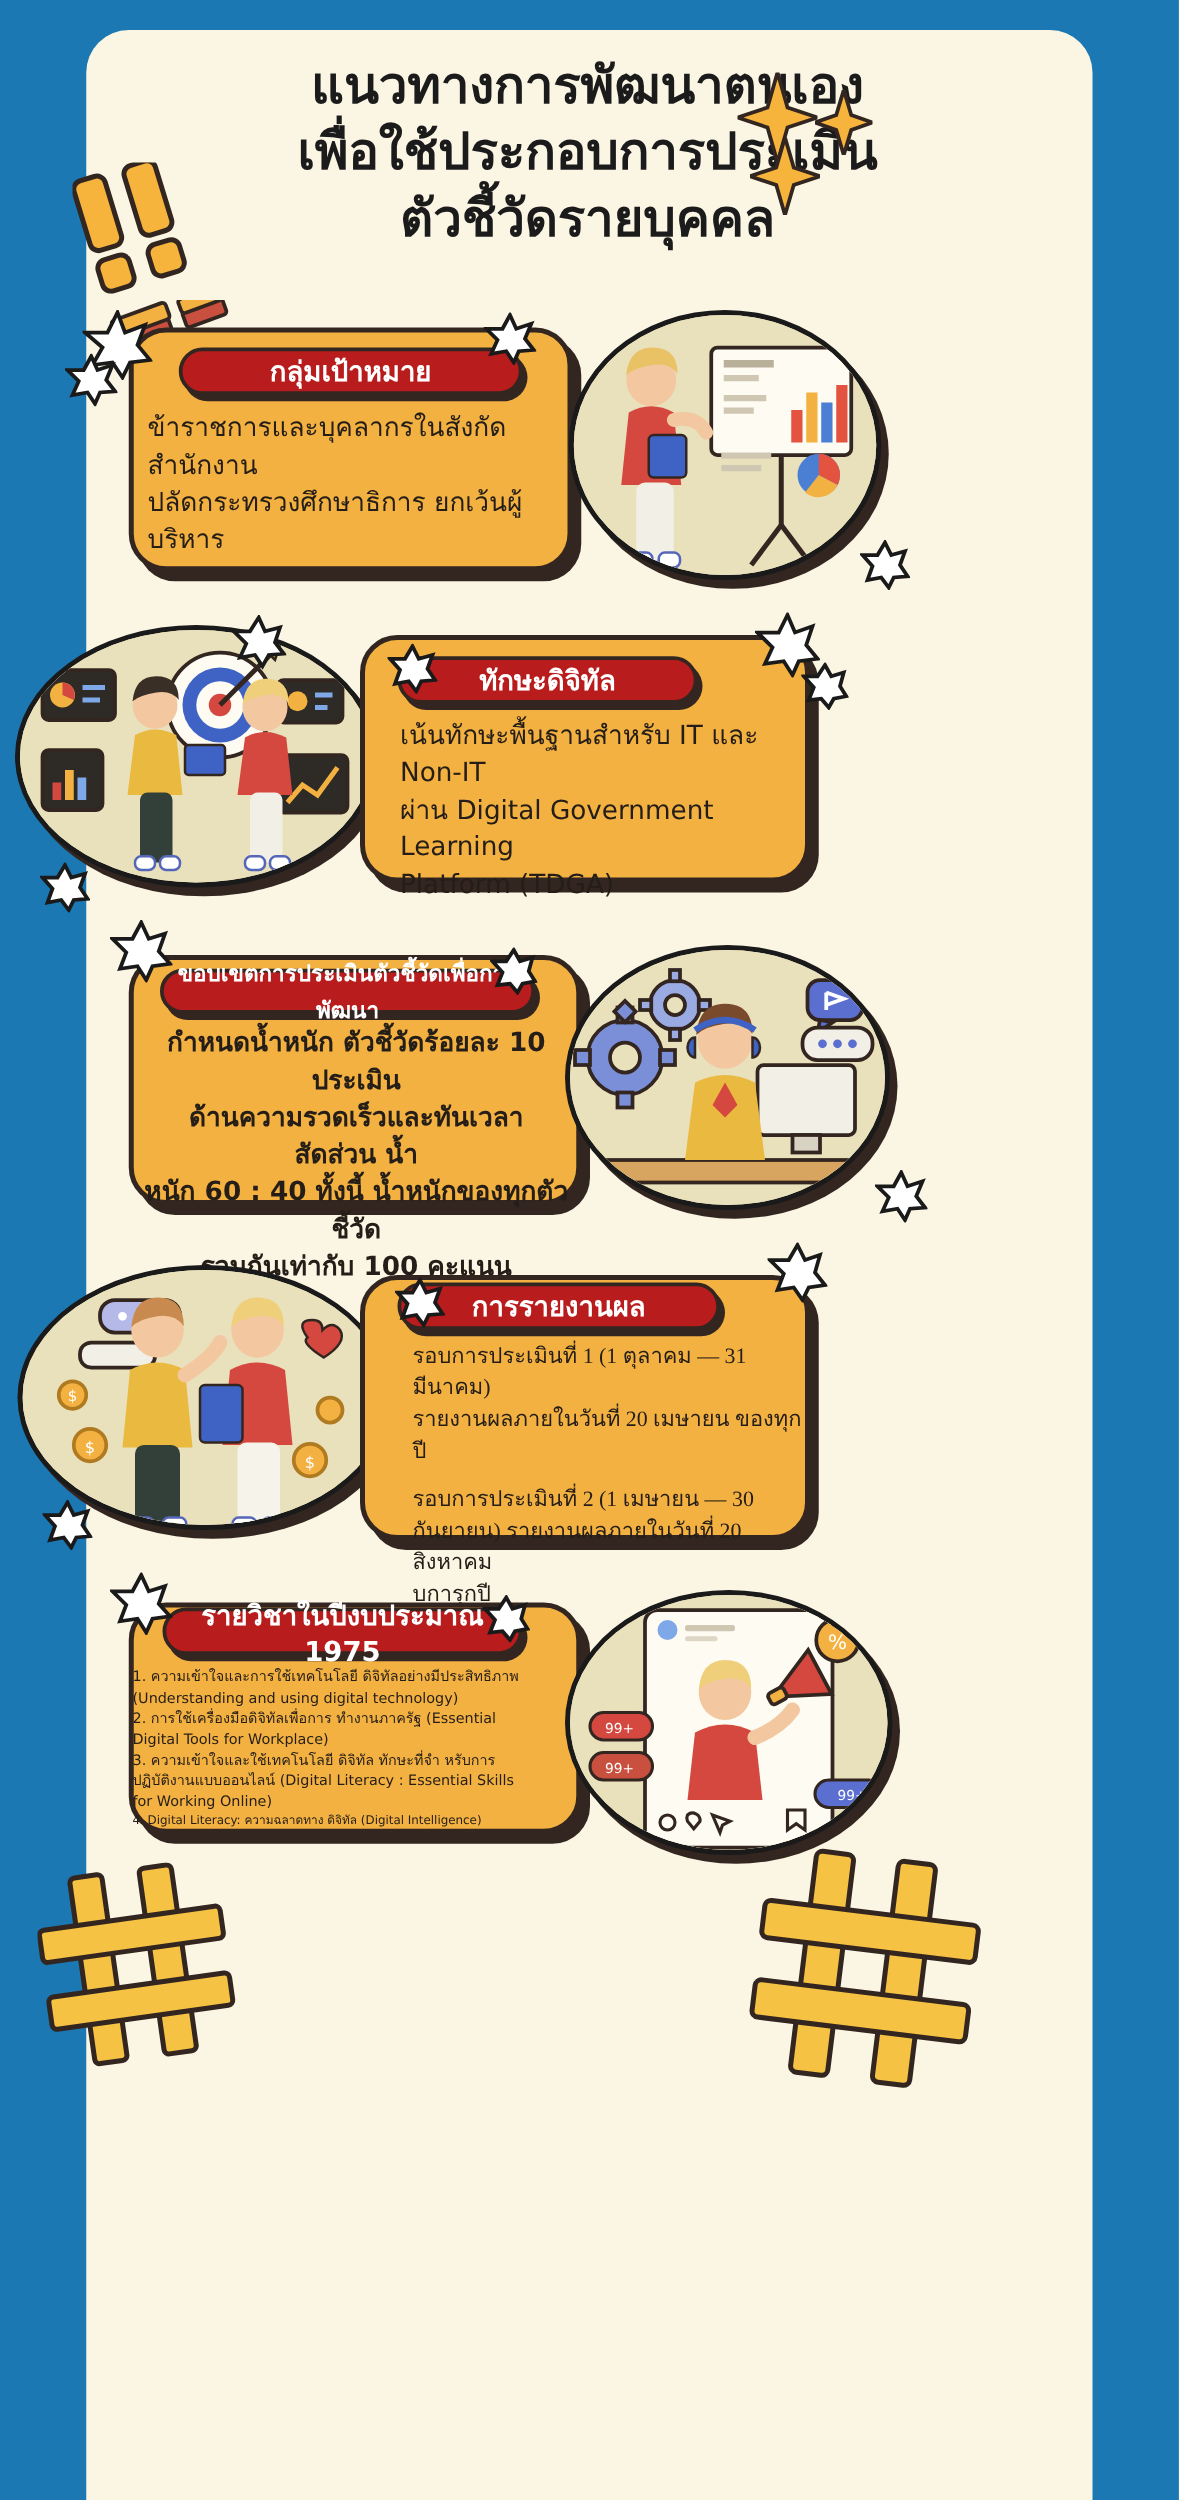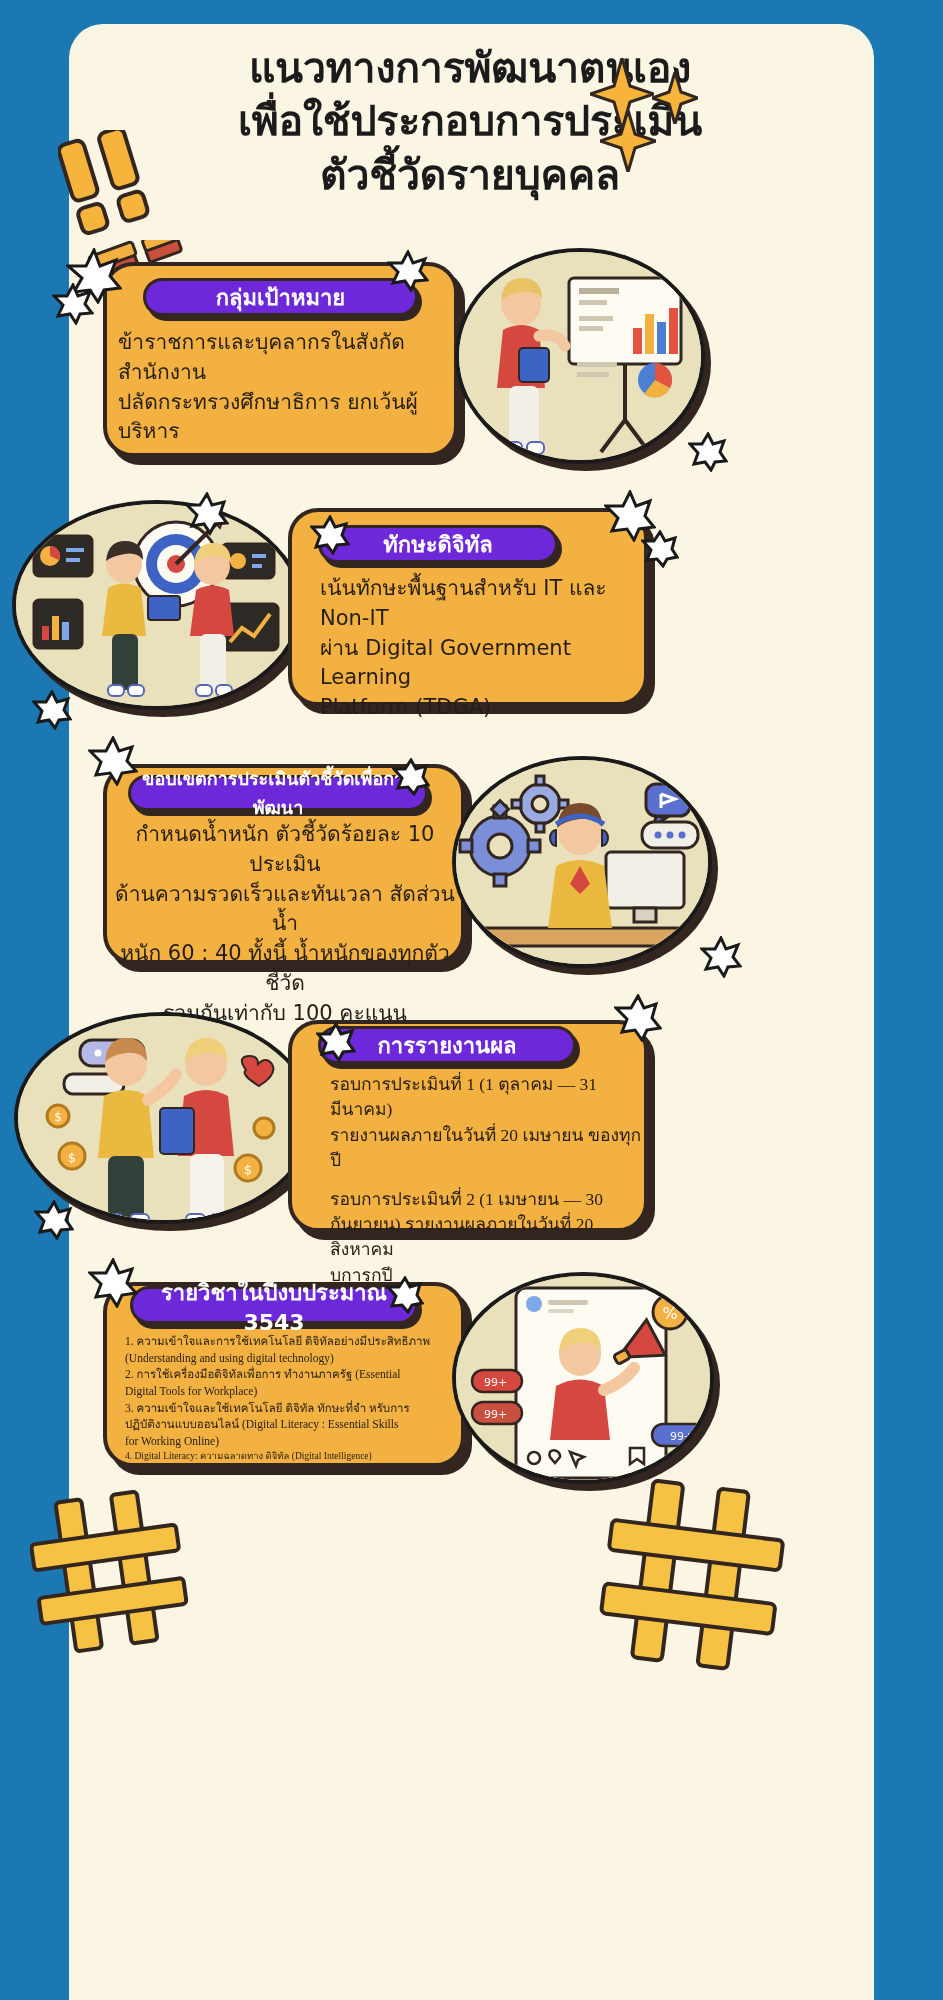--- a/index.html
+++ b/index.html
@@ -40,21 +40,21 @@
   .bubble {
     position:absolute;
     background:#e9e0bc;
     border:4px solid #1a1a1a;
     border-radius:50% / 50%;
     box-shadow:6px 7px 0 0 #332620;
     overflow:hidden;
   }
   .hdr {
     position:absolute;
-    background:#6d28d9;
+    background:#b91c1c;
     border:3px solid #332620;
     border-radius:22px;
     box-shadow:4px 5px 0 0 #332620;
     color:#fff;
     display:flex; align-items:center; justify-content:center;
     font-size:22px; font-weight:700;
     text-align:center;
   }
   .body {
     position:absolute;
@@ -239,21 +239,21 @@
   <path d="M19 2 L24 11 L34 8 L31 19 L36 27 L26 29 L22 36 L16 29 L6 30 L10 20 L2 11 L13 11 Z" fill="#fff" stroke="#1a1a1a" stroke-width="3"></path>
 </svg>
 <svg class="sp" style="left:32px;top:690px;" width="40" height="40">
   <path d="M20 2 L25 12 L36 9 L32 20 L38 29 L27 30 L23 38 L17 30 L6 32 L10 21 L2 12 L14 12 Z" fill="#fff" stroke="#1a1a1a" stroke-width="3"></path>
 </svg>
 
 <div class="card" style="left:103px;top:764px;width:362px;height:200px;"></div>
 <div class="hdr" style="left:128px;top:775px;width:300px;height:36px;font-size:18px;">
   <span>ขอบเขตการประเมินตัวชี้วัดเพื่อการพัฒนา</span>
 </div>
-<div class="body center" style="left:115px;top:820px;width:340px;">
+<div class="body center" style="left:115px;top:820px;width:340px;font-weight:bold;">
   <div>กำหนดน้ำหนัก ตัวชี้วัดร้อยละ 10 ประเมิน</div>
   <div>ด้านความรวดเร็วและทันเวลา สัดส่วน น้ำ</div>
   <div>หนัก 60 : 40 ทั้งนี้ น้ำหนักของทุกตัวชี้วัด</div>
   <div>รวมกันเท่ากับ 100 คะแนน</div>
 </div>
 
 <div class="bubble" style="left:452px;top:756px;width:260px;height:212px;">
   <svg width="260" height="212" viewBox="0 0 260 212">
     <rect width="260" height="212" fill="#e9e0bc"></rect>
 
@@ -367,23 +367,23 @@
 </svg>
 <svg class="sp" style="left:614px;top:994px;" width="48" height="48">
   <path d="M24 2 L30 14 L42 10 L38 24 L46 34 L33 36 L28 46 L21 36 L8 38 L13 25 L2 14 L17 14 Z" fill="#fff" stroke="#1a1a1a" stroke-width="3"></path>
 </svg>
 <svg class="sp" style="left:34px;top:1200px;" width="40" height="40">
   <path d="M20 2 L25 12 L36 9 L32 20 L38 29 L27 30 L23 38 L17 30 L6 32 L10 21 L2 12 L14 12 Z" fill="#fff" stroke="#1a1a1a" stroke-width="3"></path>
 </svg>
 
 <div class="card" style="left:103px;top:1282px;width:362px;height:185px;"></div>
 <div class="hdr" style="left:130px;top:1286px;width:288px;height:38px;">
-  <span>รายวิชาในปีงบประมาณ 3543</span>
-</div>
-<div class="body fine" style="left:125px;top:1333px;width:330px;font-family:Liberation Serif, serif;">
+  <span>รายวิชาในปีงบประมาณ 1975</span>
+</div>
+<div class="body fine" style="left:106px;top:1333px;width:330px;">
   <div>1. ความเข้าใจและการใช้เทคโนโลยี ดิจิทัลอย่างมีประสิทธิภาพ</div>
   <div>(Understanding and using digital technology)</div>
   <div>2. การใช้เครื่องมือดิจิทัลเพื่อการ ทำงานภาครัฐ (Essential</div>
   <div>Digital Tools for Workplace)</div>
   <div>3. ความเข้าใจและใช้เทคโนโลยี ดิจิทัล ทักษะที่จำ หรับการ</div>
   <div>ปฏิบัติงานแบบออนไลน์ (Digital Literacy : Essential Skills</div>
   <div>for Working Online)</div>
   <div class="tiny">4. Digital Literacy: ความฉลาดทาง ดิจิทัล (Digital Intelligence)</div>
 </div>
 

